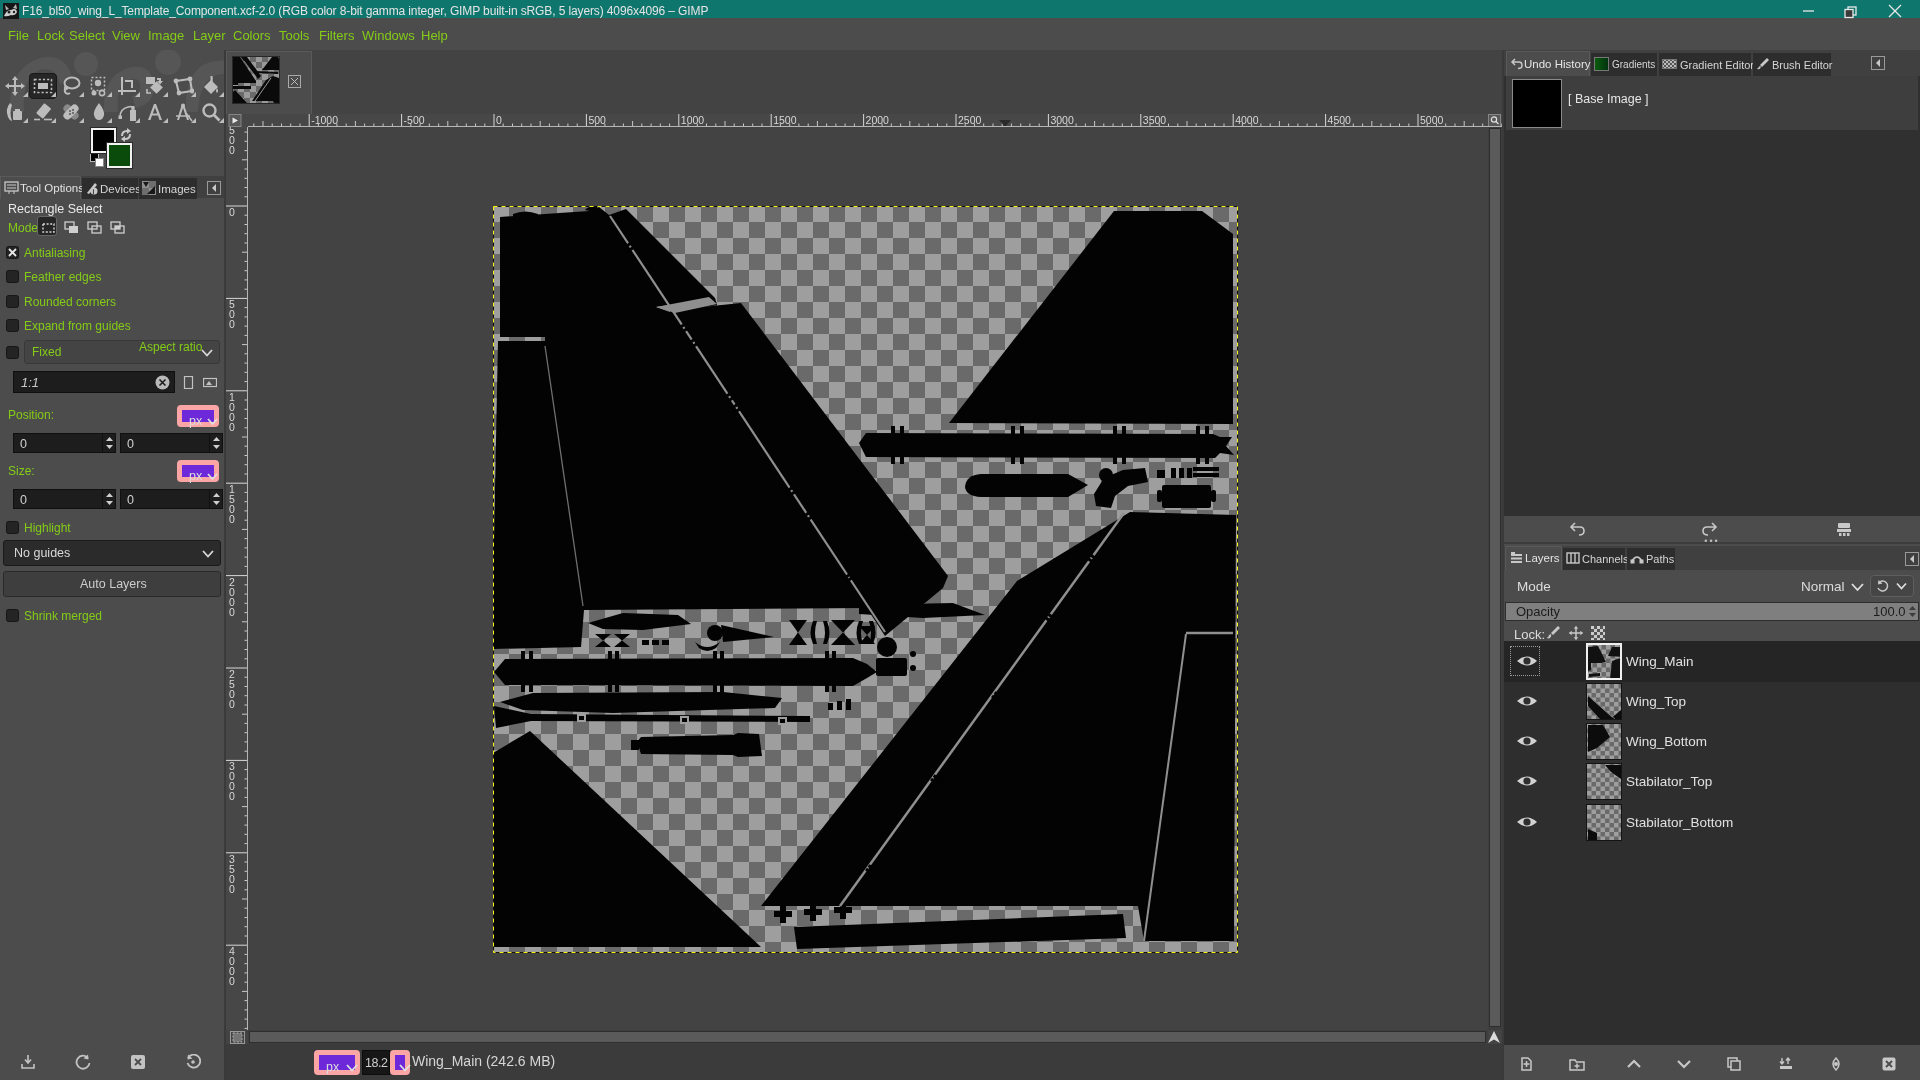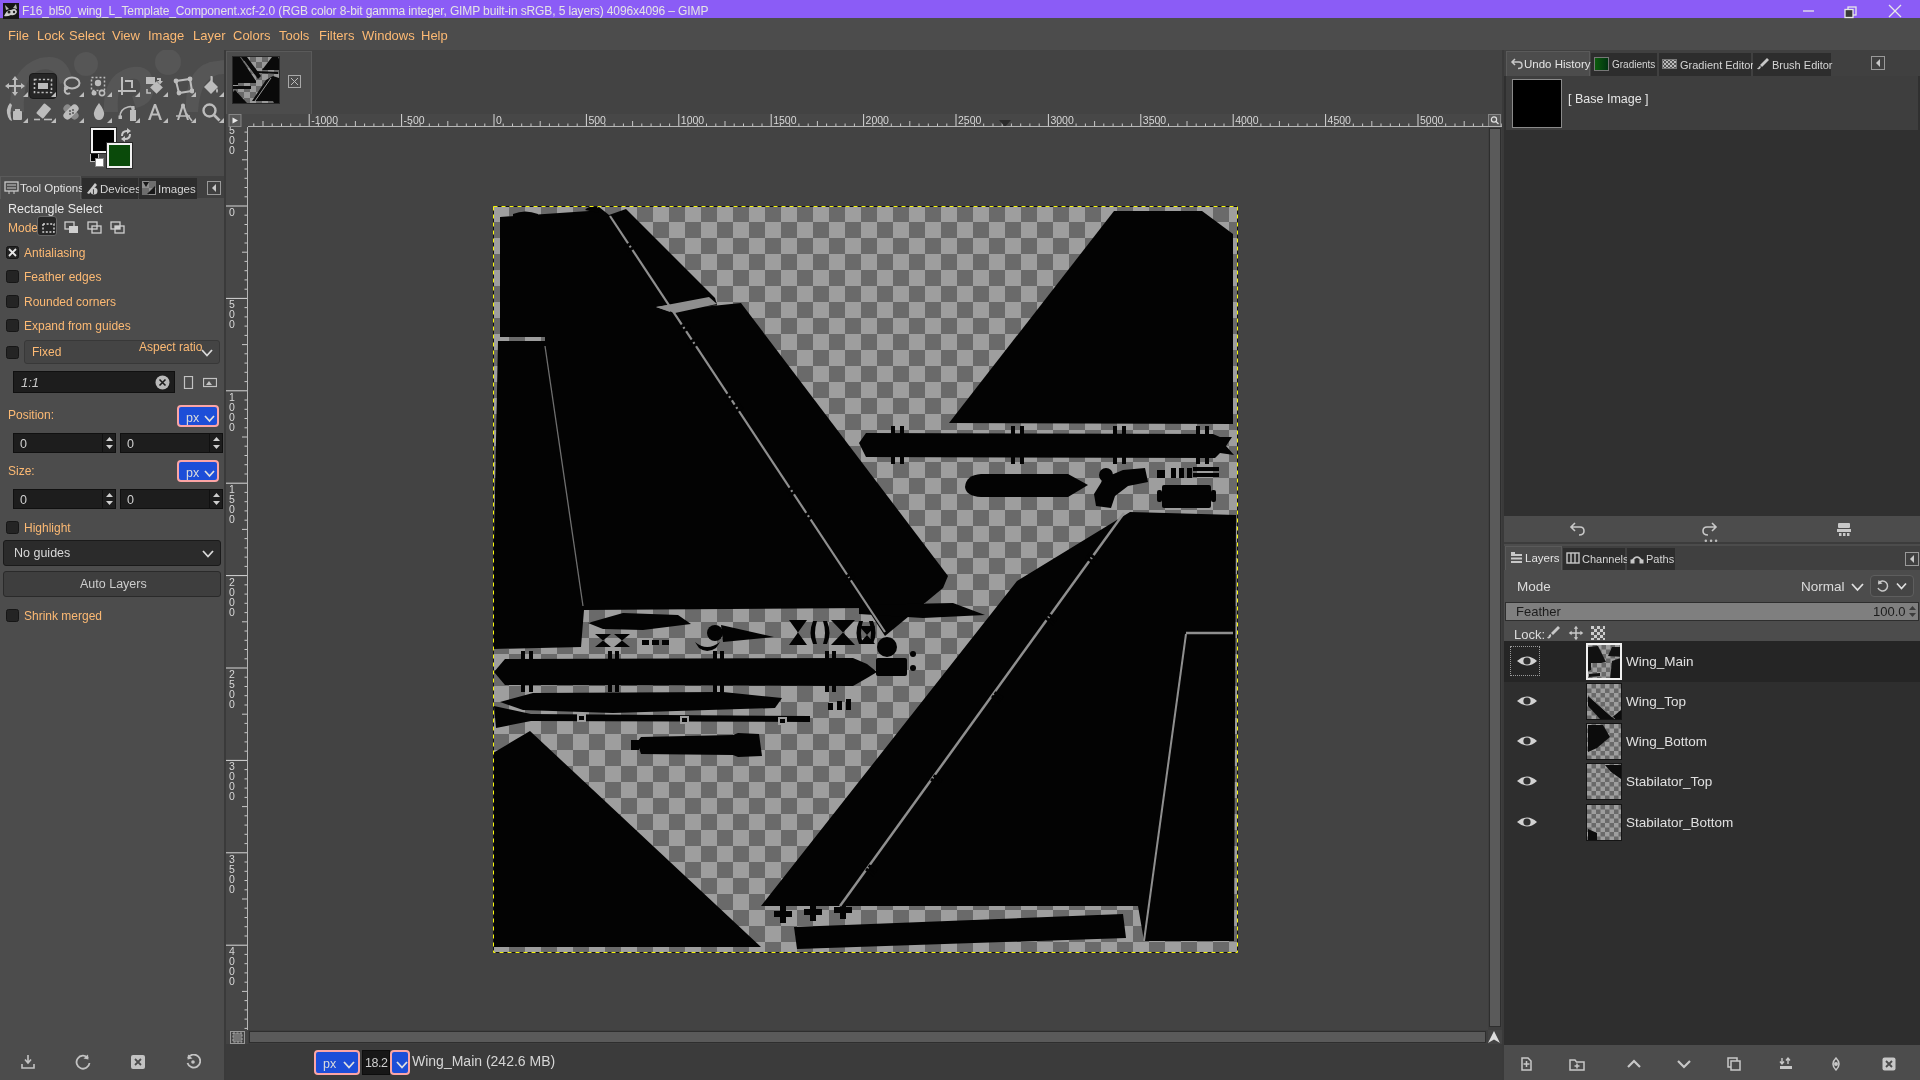--- a/index.html
+++ b/index.html
@@ -1,23 +1,23 @@
 <!DOCTYPE html>
 <html><head><meta charset="utf-8">
 <style>
 *{margin:0;padding:0;box-sizing:border-box}
 body{width:1920px;height:1080px;overflow:hidden;background:#4c4c4c;font-family:"Liberation Sans",sans-serif;position:relative;-webkit-font-smoothing:antialiased}
 .abs{position:absolute}
-.lbl{color:#fdba74;font-size:12px;white-space:nowrap}
-.dk{background:#1d4ed8;border:2px solid #fca5a5;border-radius:3px}
+.lbl{color:#84cc16;font-size:12px;white-space:nowrap}
+.dk{background:#6d28d9;border:5px solid #fca5a5;border-radius:3px}
 svg{display:block}
 </style></head>
 <body>
 
-<div class="abs" style="left:0;top:0;width:1920px;height:18px;background:#8b5cf6">
+<div class="abs" style="left:0;top:0;width:1920px;height:18px;background:#0f766e">
   <svg class="abs" style="left:3px;top:3px" width="16" height="16" viewBox="0 0 16 16">
     <rect width="16" height="16" fill="#161616"></rect>
     <path d="M1 13 Q4 6 8 7 Q13 4 14 9 Q12 13 8 12 Q4 14 1 13 Z" fill="#cfcfcf"></path>
     <circle cx="6" cy="9" r="1.5" fill="#222"></circle>
       <circle cx="11" cy="9" r="1.2" fill="#222"></circle>
     <path d="M2 2 L6 6 L3 7 Z" fill="#b5b5b5"></path>
       <path d="M13 1 L14 6 L10 5 Z" fill="#b5b5b5"></path>
   </svg>
   <span class="abs" style="left:22px;top:4px;font-size:12px;letter-spacing:-0.12px;color:#e4e4e4">F16_bl50_wing_L_Template_Component.xcf-2.0 (RGB color 8-bit gamma integer, GIMP built-in sRGB, 5 layers) 4096x4096 – GIMP</span>
   <svg class="abs" style="left:1795px;top:0" width="125" height="22">
@@ -1013,21 +1013,21 @@
     </svg>
     <div class="abs" style="left:366px;top:525px;width:44px;height:22px;border:1px solid #5e5e5e;border-radius:4px;background:#454545"></div>
     <svg class="abs" style="left:371px;top:529px" width="15" height="14">
       <path d="M3.5 4 A5 5 0 1 1 3 9" stroke="#c8c8c8" stroke-width="1.5" fill="none"></path>
       <path d="M3.5 1 L3 5.5 L7.5 4.5 Z" fill="#c8c8c8"></path>
     </svg>
     <svg class="abs" style="left:391px;top:532px" width="13" height="9">
       <path d="M2 1.5 L6.5 6.5 L11 1.5" stroke="#e0e0e0" stroke-width="1.7" fill="none"></path>
     </svg>
     <div class="abs" style="left:1px;top:552px;width:414px;height:19px;background:#7f7f7f;border:1px solid #2e2e2e"></div>
-    <span class="abs" style="left:12px;top:554px;font-size:13px;color:#1c1c1c">Feather</span>
+    <span class="abs" style="left:12px;top:554px;font-size:13px;color:#1c1c1c">Opacity</span>
     <span class="abs" style="left:369px;top:554px;font-size:13px;color:#1c1c1c">100.0</span>
     <svg class="abs" style="left:403px;top:554px" width="11" height="15">
       <path d="M2 6 L5.5 2 L9 6 Z" fill="#3c3c3c"></path>
       <path d="M2 9 L5.5 13 L9 9 Z" fill="#3c3c3c"></path>
     </svg>
     <span class="abs" style="left:10px;top:577px;font-size:13px;color:#dcdcdc">Lock:</span>
     <svg class="abs" style="left:42px;top:575px" width="15" height="16">
       <path d="M12 1 L14 3 L7 10 L5 8 Z" fill="#c8c8c8"></path>
       <path d="M5 9 Q6 11.5 4 13 Q2 14 1 12.5 Q3 12 3 10 Z" fill="#c8c8c8"></path>
     </svg>

